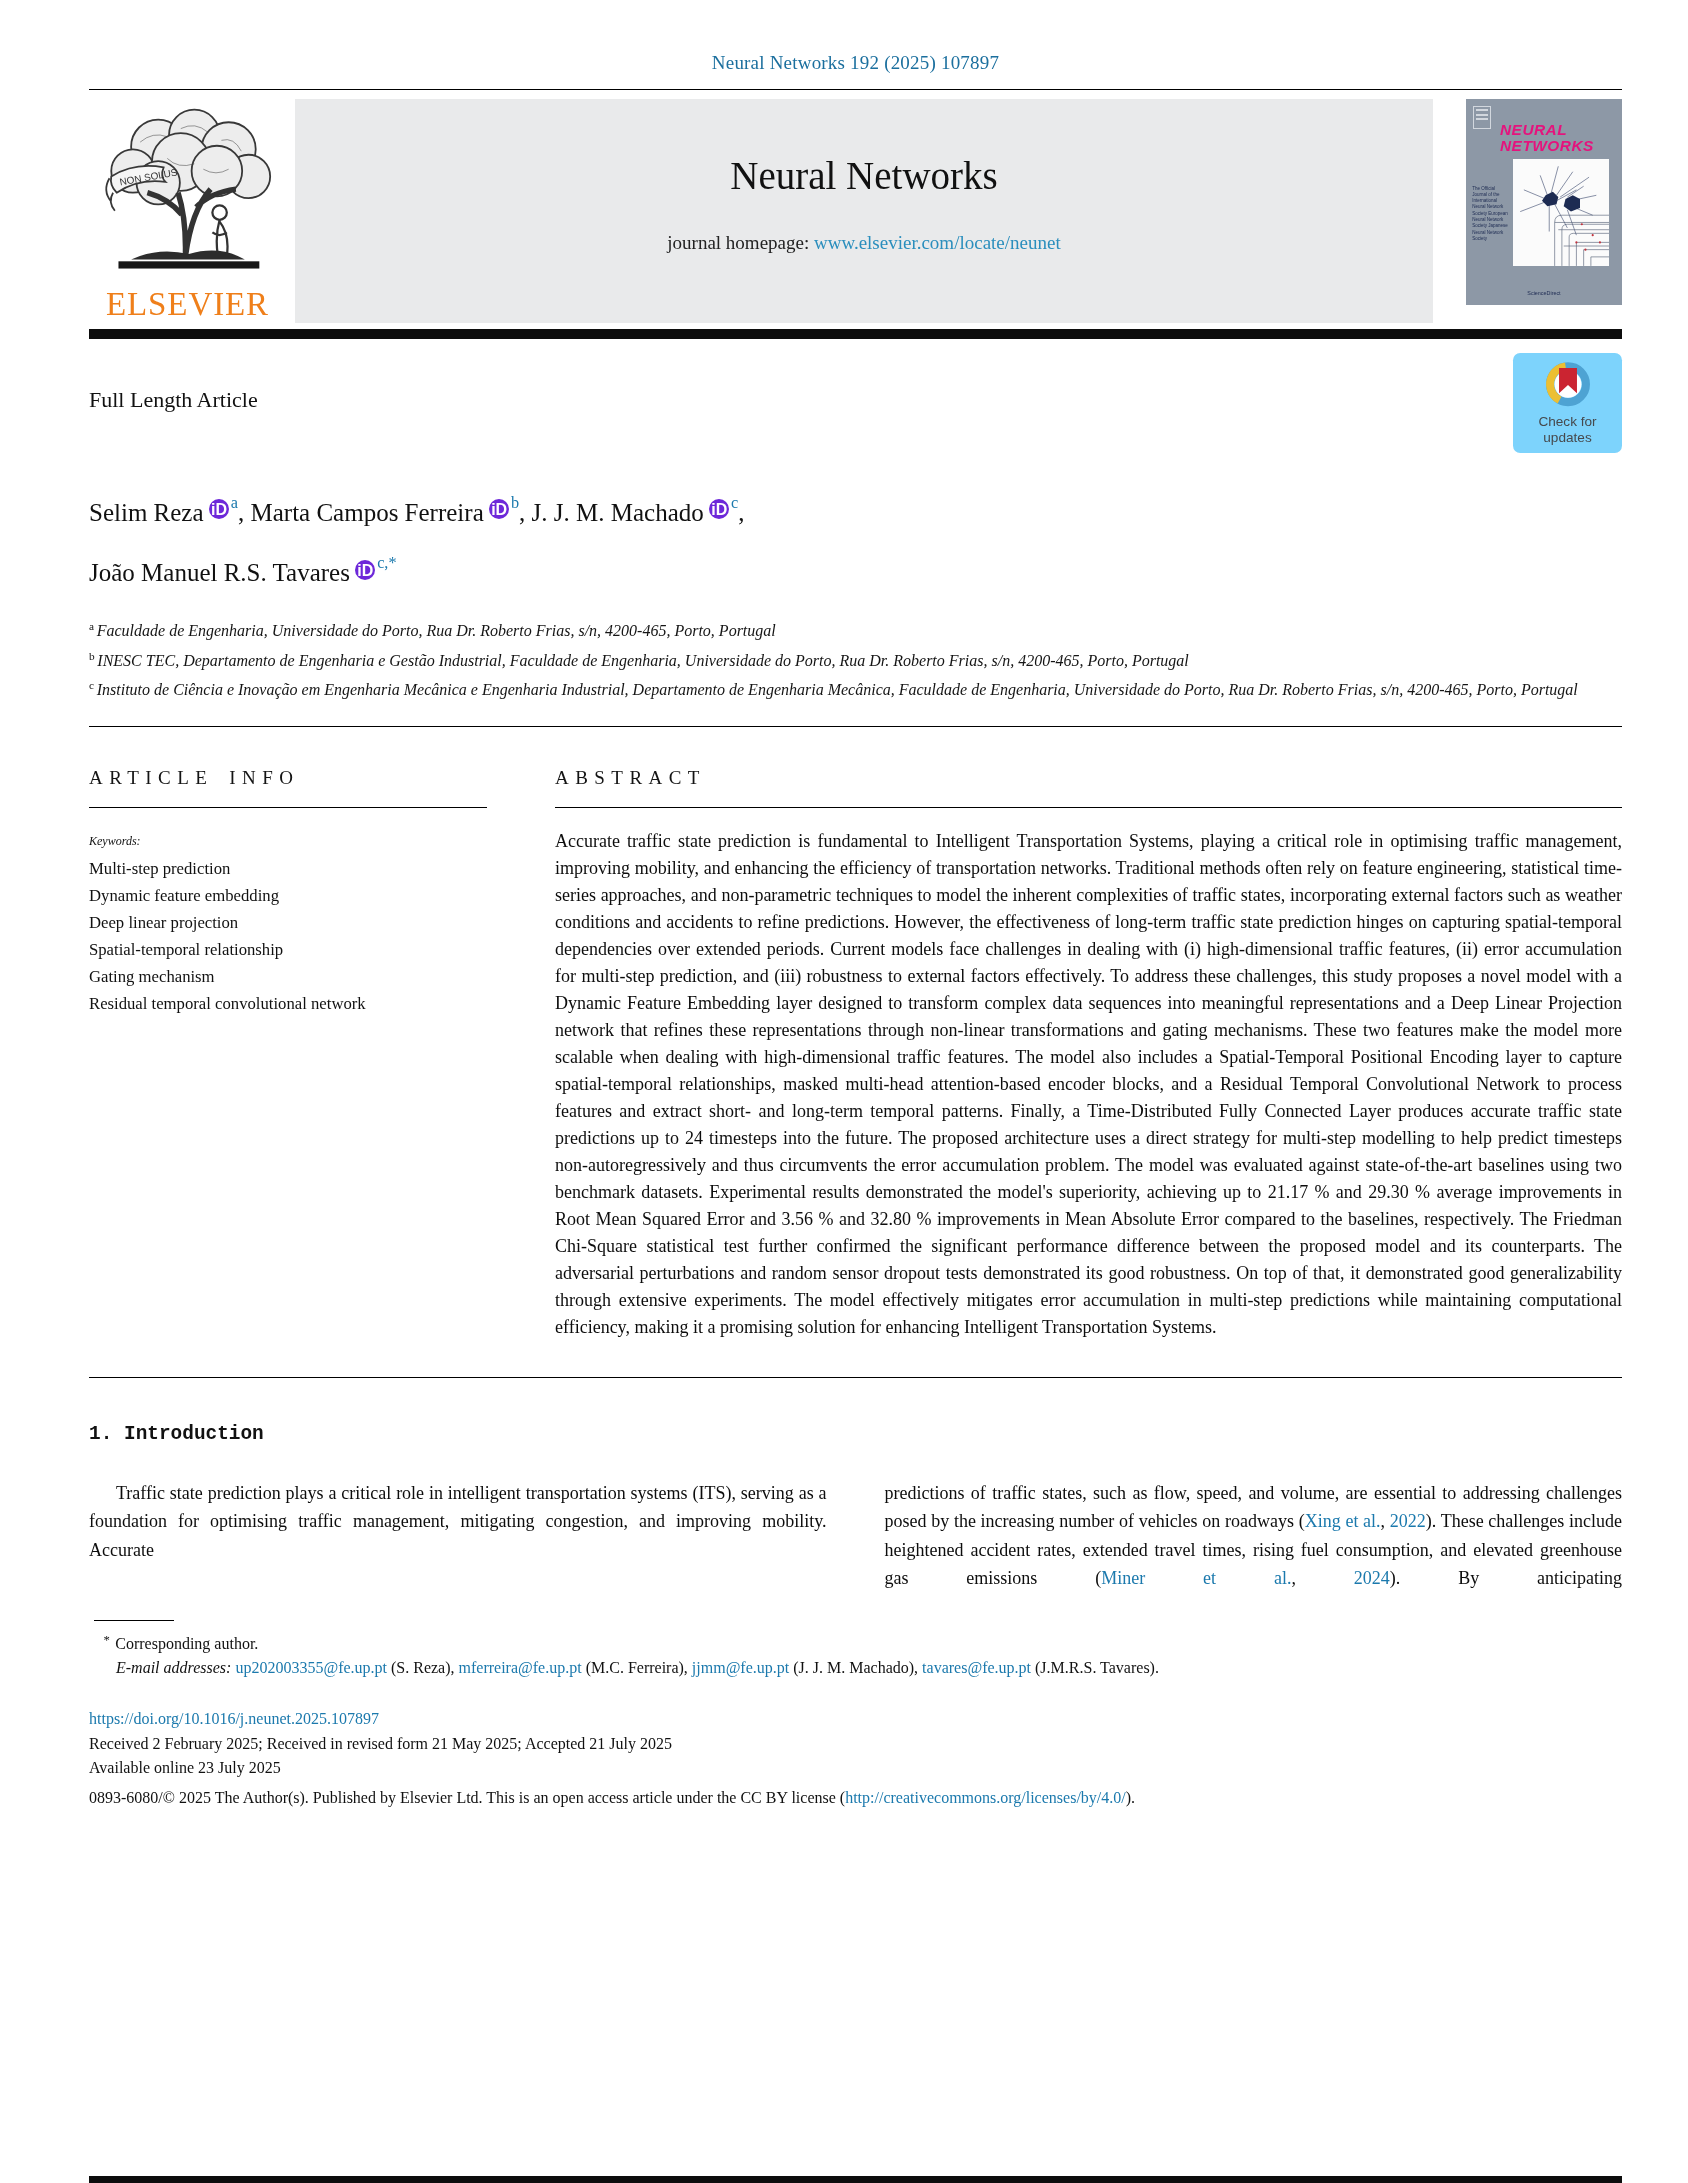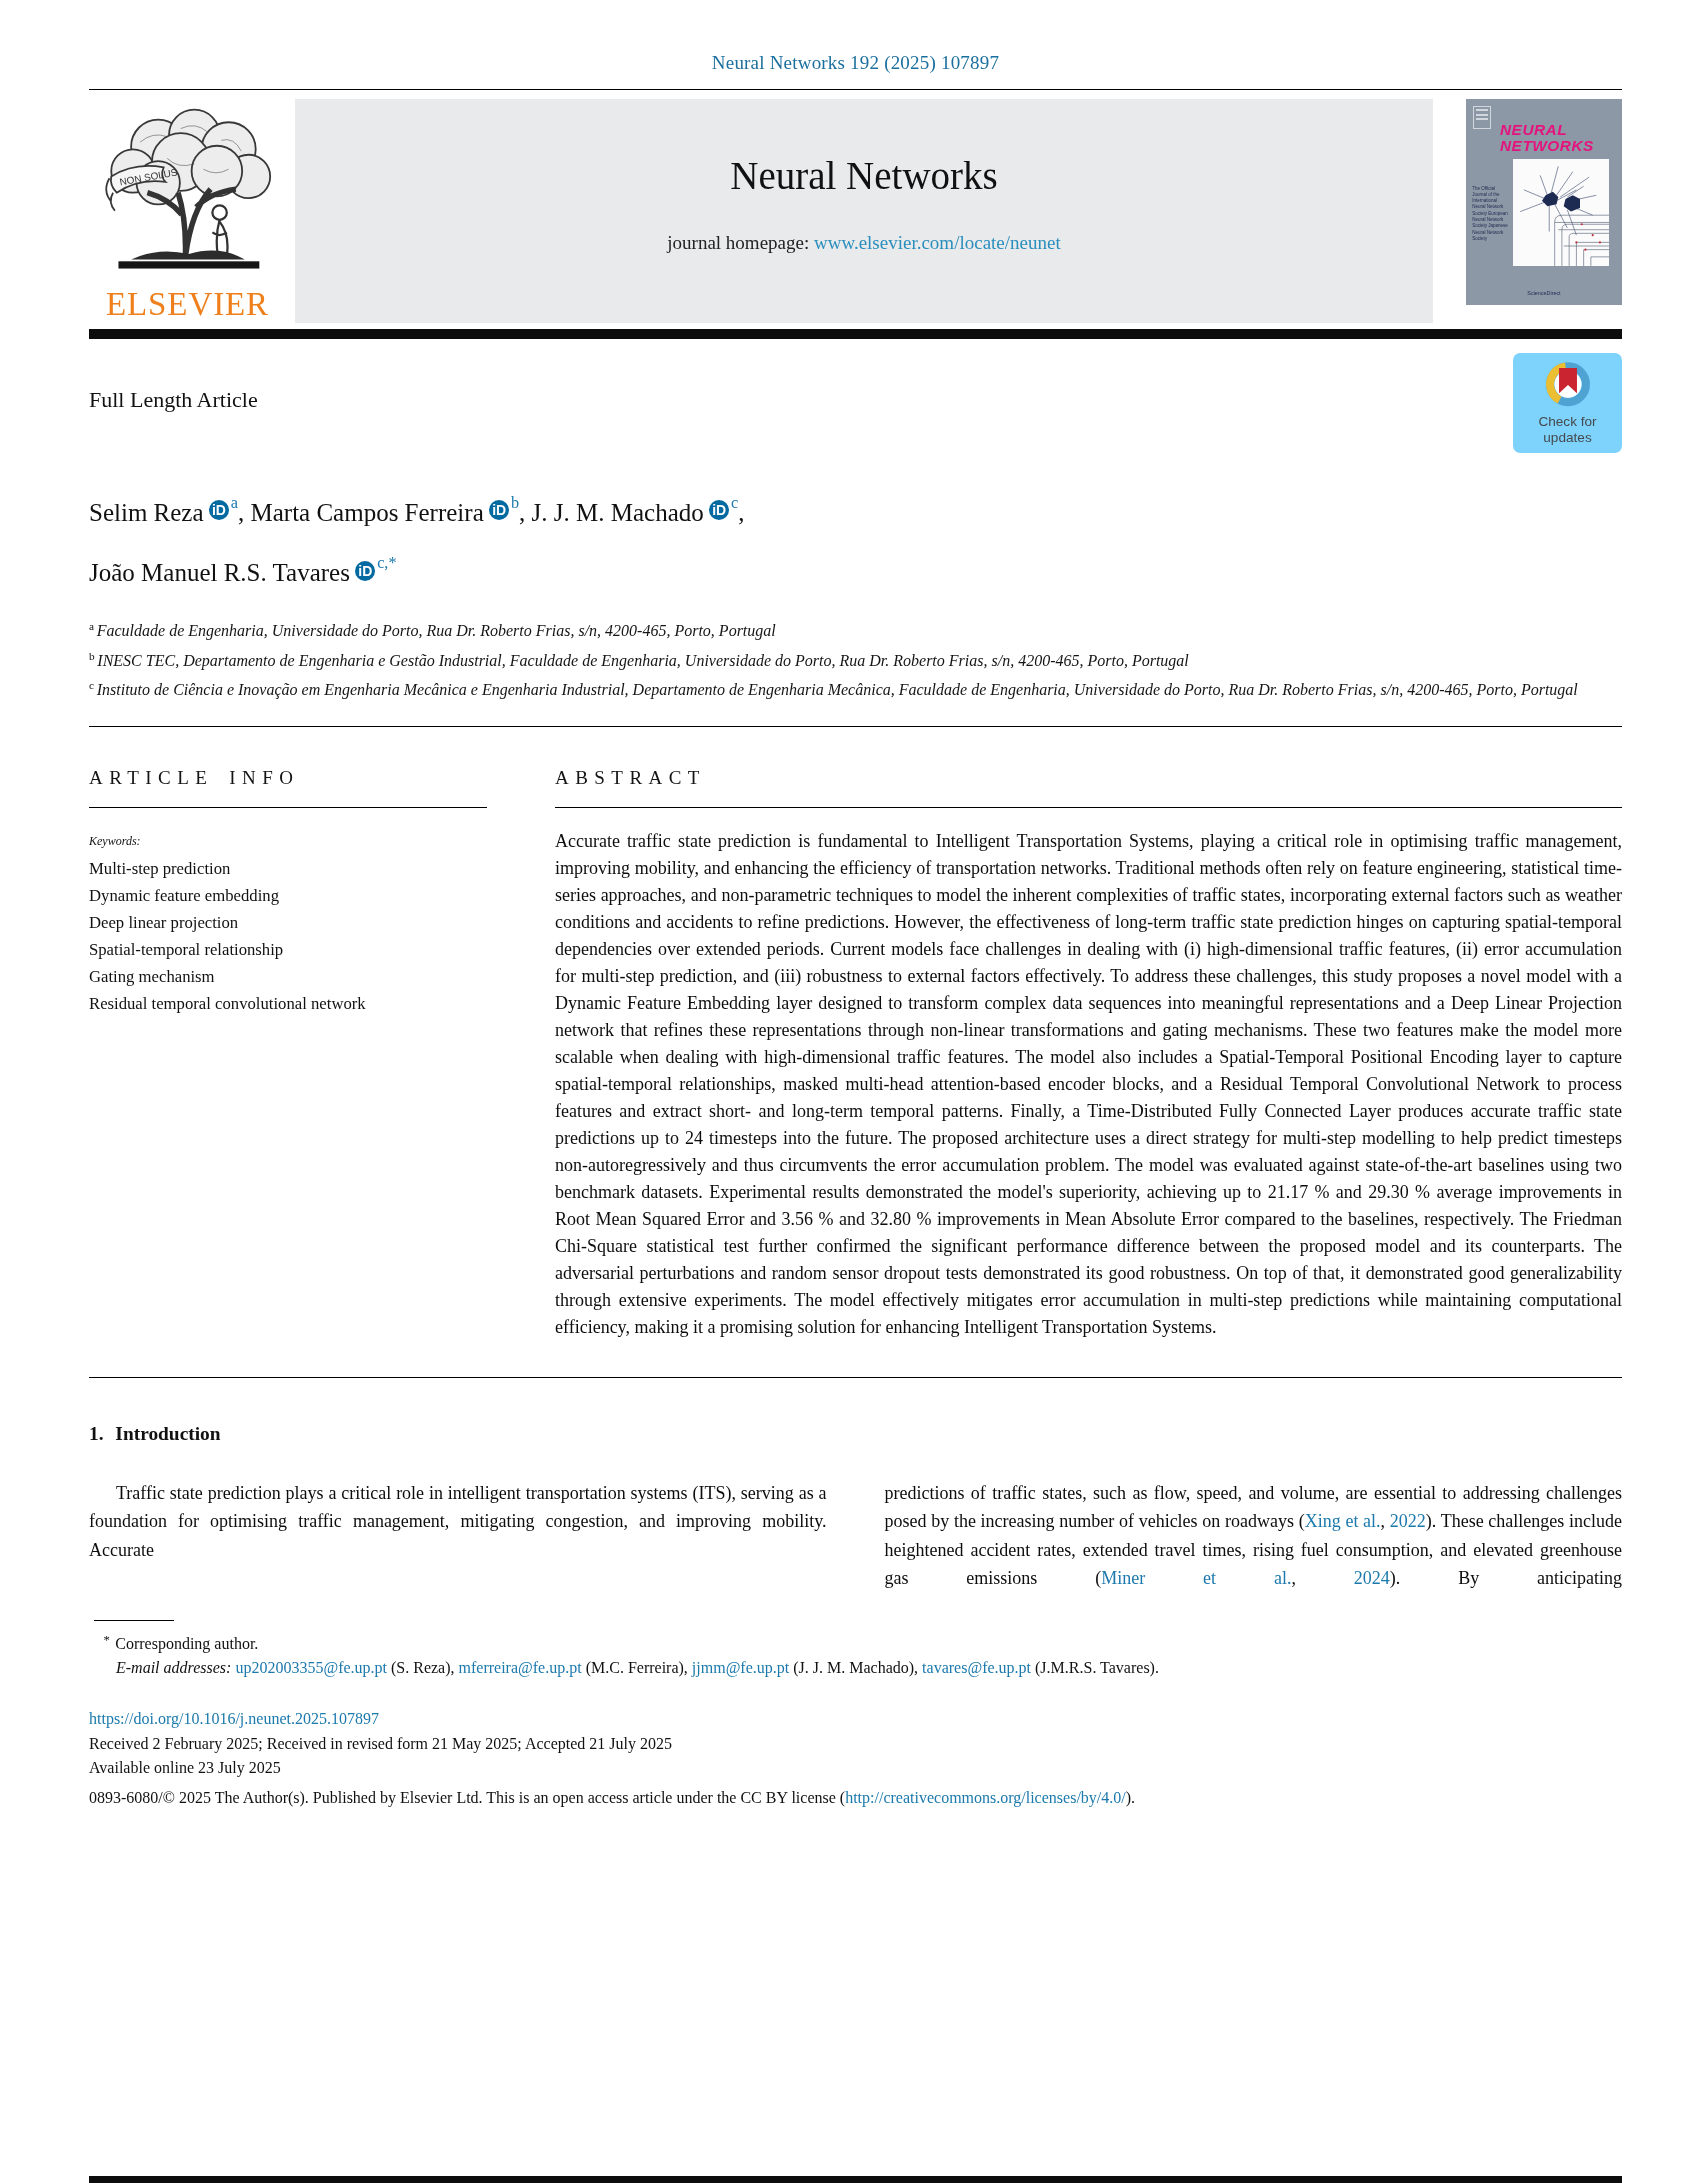--- a/index.html
+++ b/index.html
@@ -43,38 +43,38 @@
   
   .type-row{ display:flex; justify-content:space-between; align-items:flex-start; margin-top:14.5px; }
   .article-type{ font-size:22px; margin-top:34px; }
   .badge{ width:109px; background:#7dd3fc; border-radius:7.2px; padding:7.2px 3.6px 8.1px; text-align:center;
     font-family:"Liberation Sans",sans-serif; font-size:13.6px; line-height:15.4px; color:#46494d; cursor:pointer; }
   .badge svg{ display:block; margin:0 auto 1.8px; }
   .title{ font-size:33px; line-height:48px; max-width:1104px; margin-top:11px; color:#0e0e0e; }
   
   .authors{ font-size:25px; line-height:51px; margin-top:23.5px; }
   .authors .sup{ color:#1b79ad; font-size:16.3px; vertical-align:12.7px; margin-left:1.8px; }
-  .orcid{ display:inline-flex; width:20px; height:20px; border-radius:50%; background:#0369a1; color:#fff;
-    font-family:"Liberation Sans",sans-serif; font-size:14px; font-weight:bold; align-items:center;
+  .orcid{ display:inline-flex; width:20px; height:20px; border-radius:50%; background:#6d28d9; color:#fff;
+    font-family:"Liberation Sans",sans-serif; font-size:16px; font-weight:bold; align-items:center;
     justify-content:center; vertical-align:5.4px; margin-left:5.4px; cursor:pointer; }
   .affils{ margin-top:16.3px; font-size:16px; line-height:25px; font-style:italic; color:#151515; }
   .affils .asup{ font-style:normal; font-size:11.3px; vertical-align:6.3px; margin-right:2.7px; }
   .affil-rule{ margin-top:23.5px; }
   
   .info-grid{ display:flex; margin-top:40px; }
   .info-col{ width:398px; flex:0 0 398px; }
   .abs-col{ flex:1; margin-left:68px; }
   .sec-head{ font-size:19px; letter-spacing:.34em; word-spacing:.25em; color:#141414; }
   .head-rule{ border:0; border-top:1.4px solid #000; margin:18px 0 20px; }
   .kw-label{ font-style:italic; font-size:12px; line-height:27px; }
   .kw{ font-size:16.7px; line-height:27px; }
   .abstract-text{ font-size:18px; line-height:27px; text-align:justify; color:#0d0d0d; }
   .close-rule{ margin-top:36px; }
   
-  .intro-head{ margin-top:45px; font-weight:bold; font-size:19.4px; }
+  .intro-head{ margin-top:45px; font-weight:bold; font-size:19.4px;font-family:Liberation Mono, monospace; }
   .intro-head .sp{ display:inline-block; width:11.8px; }
   .columns{ display:flex; margin-top:34px; }
   .col{ flex:1; font-size:18px; line-height:28.5px; text-align:justify; text-align-last:justify; color:#0d0d0d; }
   .col.left{ margin-right:58px; }
   .col.left .para{ text-indent:27px; }
   .cite{ color:#1b79ad; }
   
   .footnotes{ margin-top:27px; font-size:16px; line-height:24.4px; }
   .fn-rule{ border:0; border-top:1.4px solid #000; width:80px; margin:0 0 7.2px 5.4px; }
   .fn-corr{ text-indent:14.5px; }

